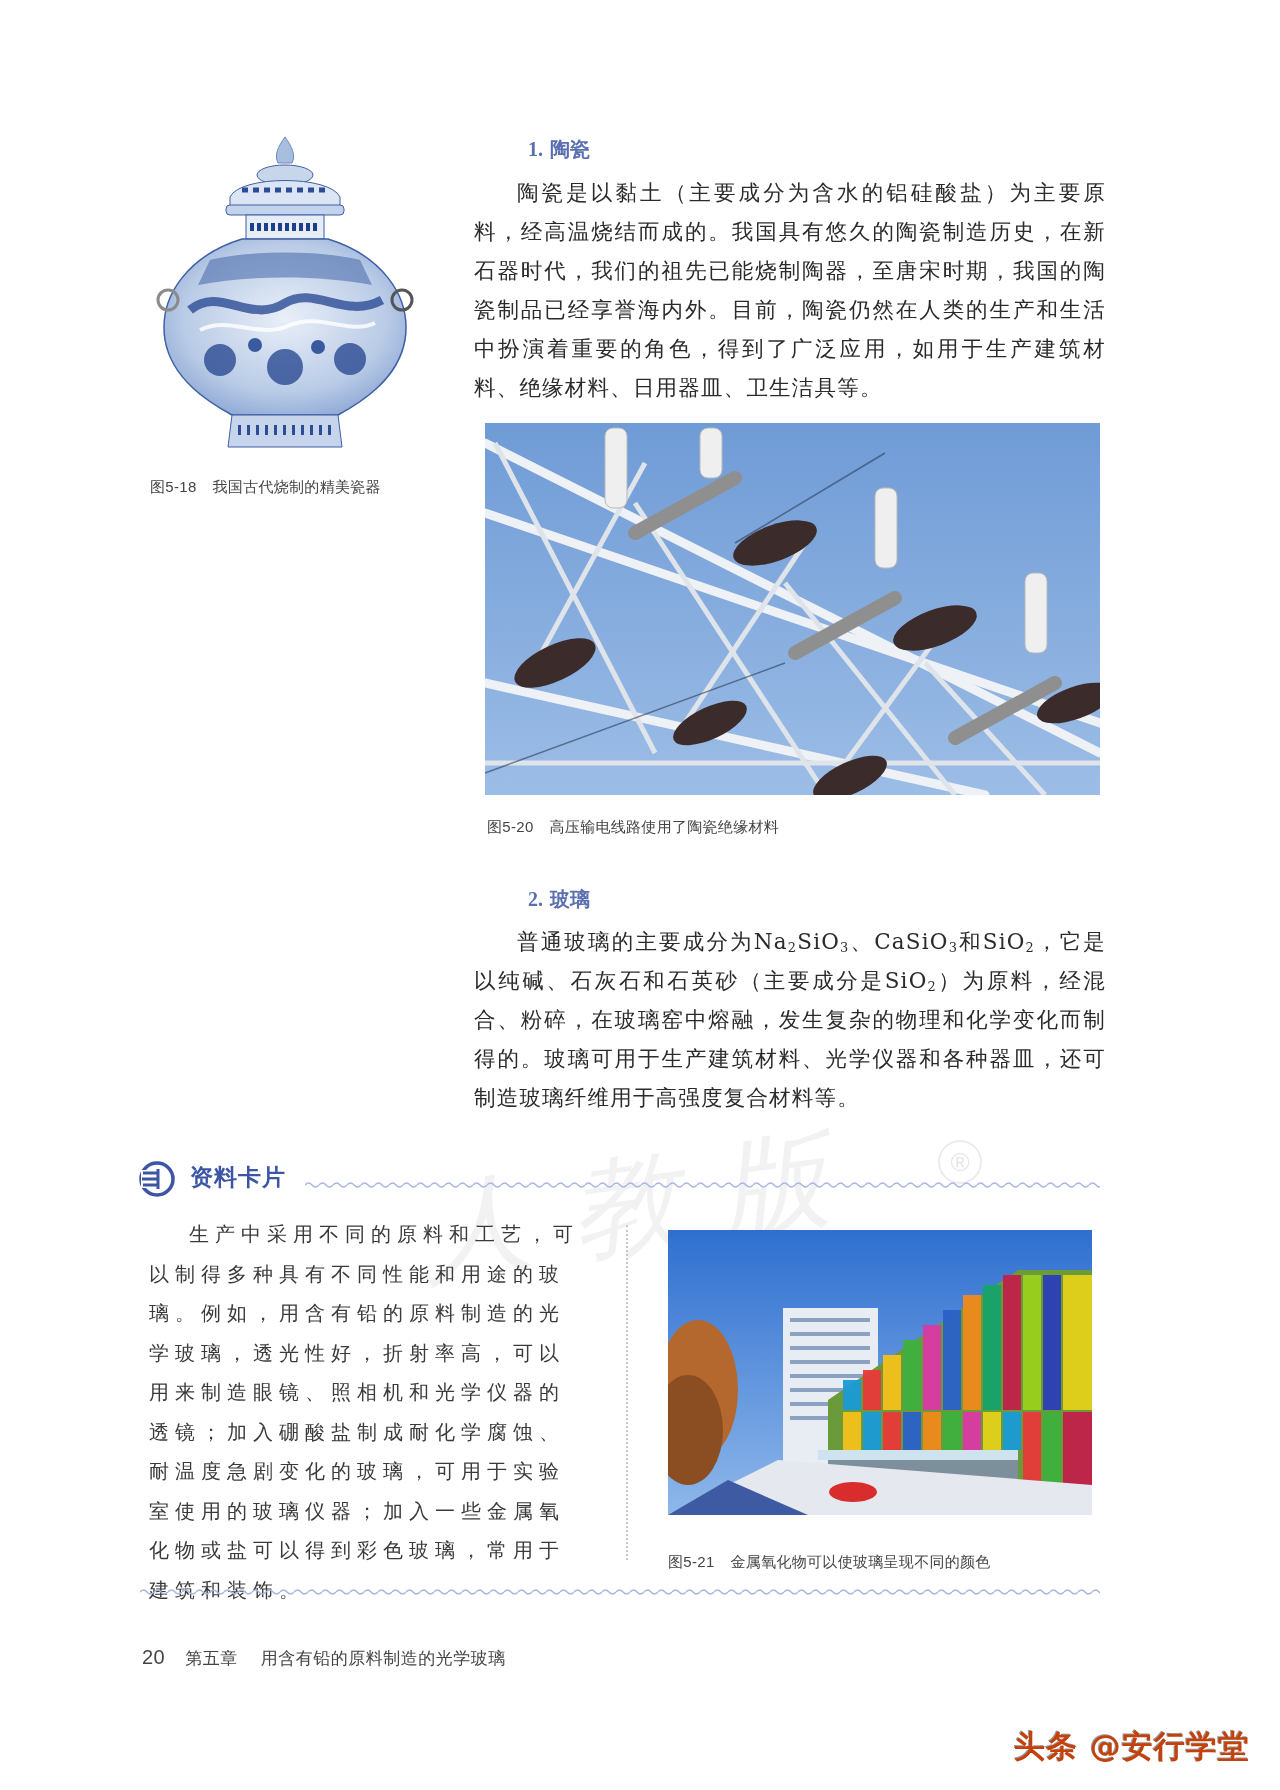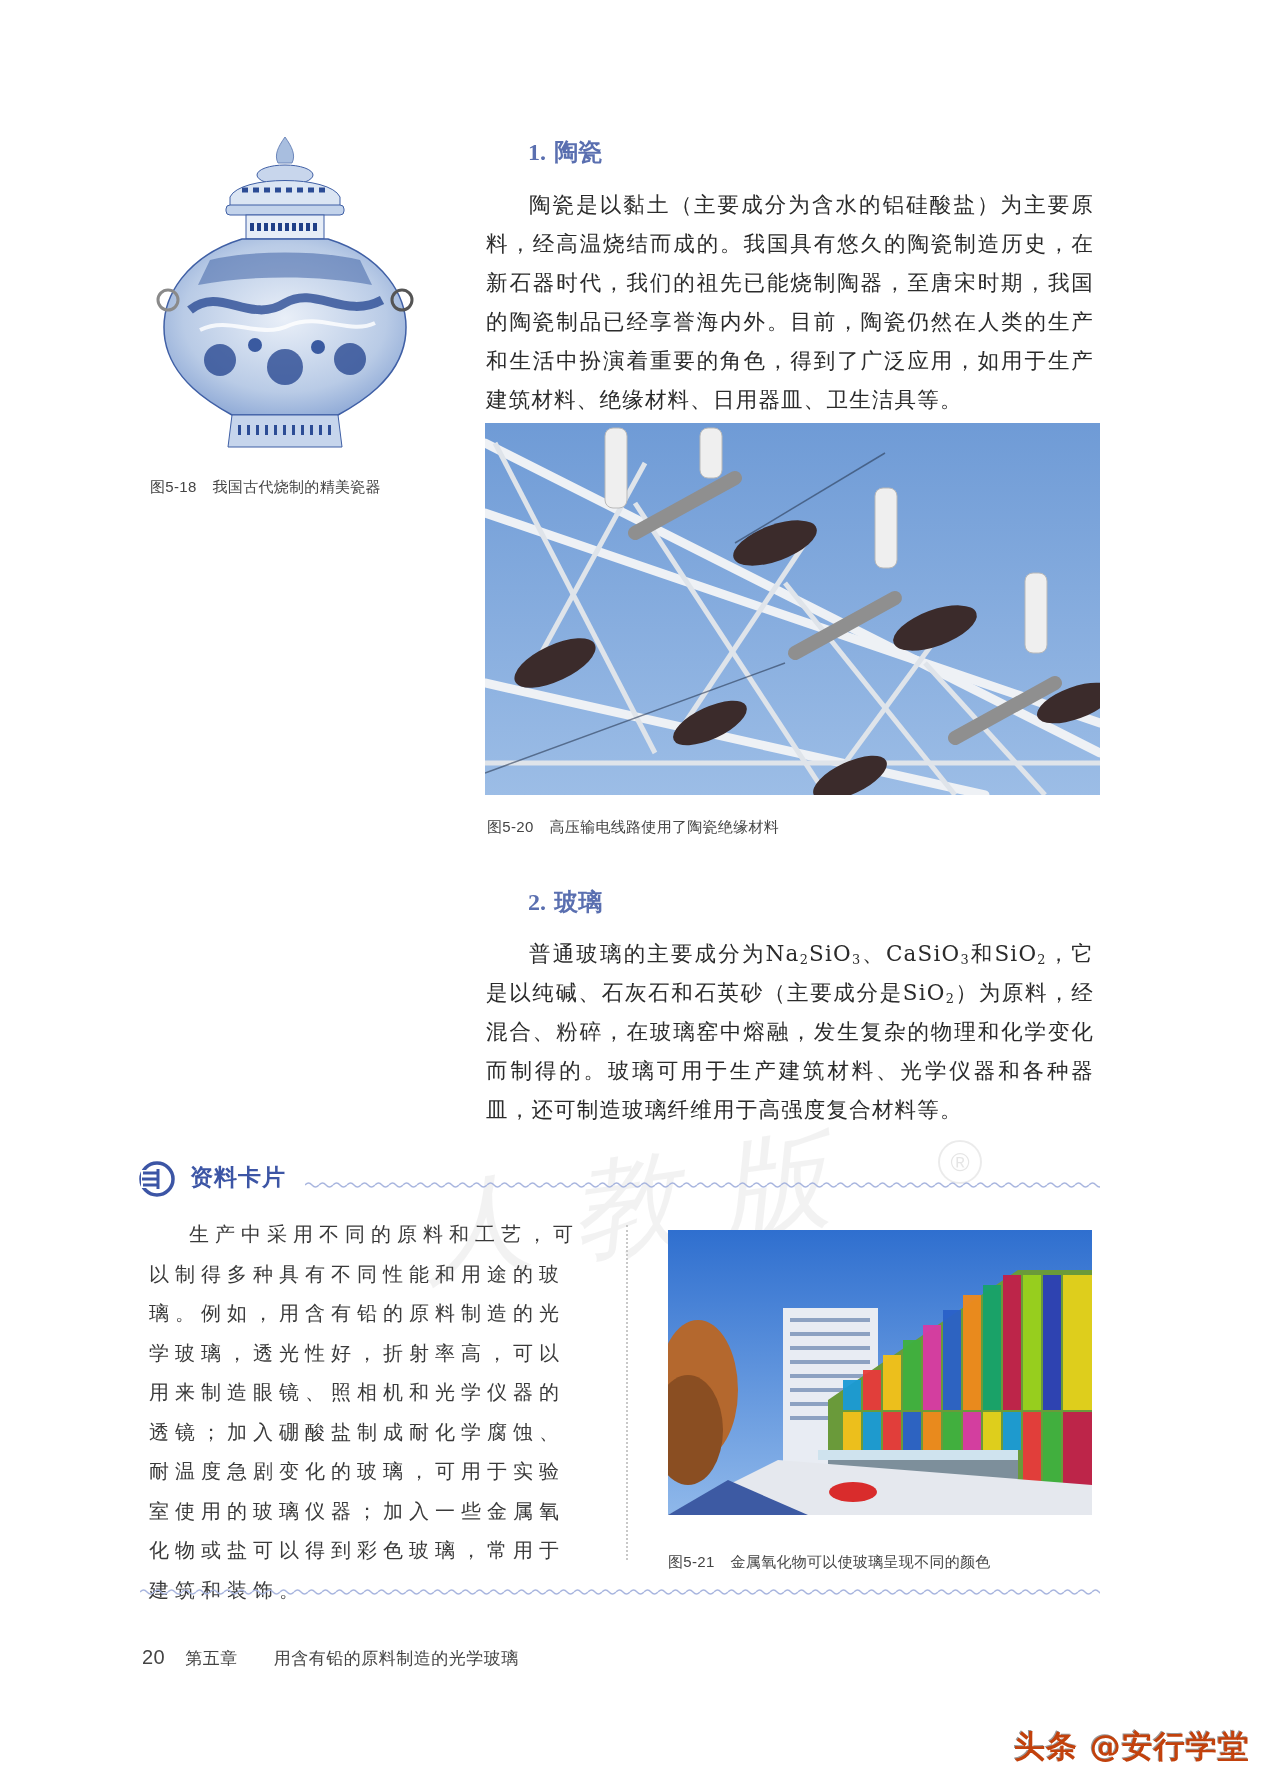--- a/index.html
+++ b/index.html
@@ -5,41 +5,41 @@
   html, body { margin: 0; padding: 0; background: #ffffff; }
   body { width: 1280px; height: 1790px; position: relative; overflow: hidden;
          font-family: "DejaVu Serif", "Liberation Serif", serif; color: #2a2a2a; }
   .abs { position: absolute; }
 
   
   #vase { left: 150px; top: 135px; width: 270px; height: 320px; }
   .caption { font-size: 15px; color: #444; white-space: nowrap; letter-spacing: 0.3px; }
   .caption .fig-num { font-family: "Liberation Sans", sans-serif; margin-right: 16px; }
 
-  .section-heading { font-family: "DejaVu Sans", sans-serif; font-weight: bold; font-size: 24px; color: #5a6fb0; }
+  .section-heading { font-family: "DejaVu Sans", sans-serif; font-weight: bold; font-size: 20px; color: #5a6fb0; }
   .section-heading .num { font-family: "Liberation Serif", serif; }
 
   .body-text { font-size: 21.5px; line-height: 39px; color: #2b2b2b; letter-spacing: 1.2px; text-align: justify; }
-  .body-text p { margin: 12px; text-indent: 2em; }
+  .body-text p { margin: 0; text-indent: 2em; }
   sub { font-size: 0.6em; vertical-align: -0.25em; line-height: 0; }
 
   
   #power-photo { left: 485px; top: 423px; width: 615px; height: 372px; background: #7fa7da; overflow: hidden; }
 
   
   .wavy { height: 10px; background-repeat: repeat-x; }
   #card-title { font-family: "DejaVu Sans", sans-serif; font-weight: bold; color: #3c55a5; font-size: 23px; letter-spacing: 1px; }
   .card-text { font-family: "DejaVu Serif", serif; font-size: 20px; line-height: 39.5px; letter-spacing: 6px; color: #3a3a3a; }
   .card-text p { margin: 9px; text-indent: 2em; }
   #glass-photo { left: 668px; top: 1230px; width: 424px; height: 285px; overflow: hidden; background: #3a78d0; }
   #dotted-divider { left: 626px; top: 1225px; width: 0; height: 335px; border-left: 2px dotted #c8c8c8; }
 
   #footer { font-size: 17px; color: #444; letter-spacing: 0.5px; }
   #footer .page-num { font-family: "Liberation Sans", sans-serif; font-size: 20px; margin-right: 20px; margin-top: 47px; }
-  #footer .chapter { margin-right: 36px; }
+  #footer .chapter { margin-right: 23px; }
 
   #watermark-brand { font-family: "DejaVu Sans", sans-serif; font-size: 31px; color: #c2410c; letter-spacing: 1px;
                      text-shadow: 1px 1px 0 #fff, -1px -1px 0 #999; font-weight: bold; }
   #bg-watermark { left: 420px; top: 1130px; font-family: "DejaVu Serif", serif; font-style: italic; font-size: 110px;
                   color: rgba(0,0,0,0.05); letter-spacing: 40px; white-space: nowrap; transform: rotate(-8deg); }
   #reg-mark { left: 938px; top: 1140px; width: 40px; height: 40px; border-radius: 50%; border: 2px solid rgba(0,0,0,0.08);
               color: rgba(0,0,0,0.1); font-family: "Liberation Sans", sans-serif; font-size: 26px; text-align: center; line-height: 40px; }
 </style>
 </head>
 <body>

